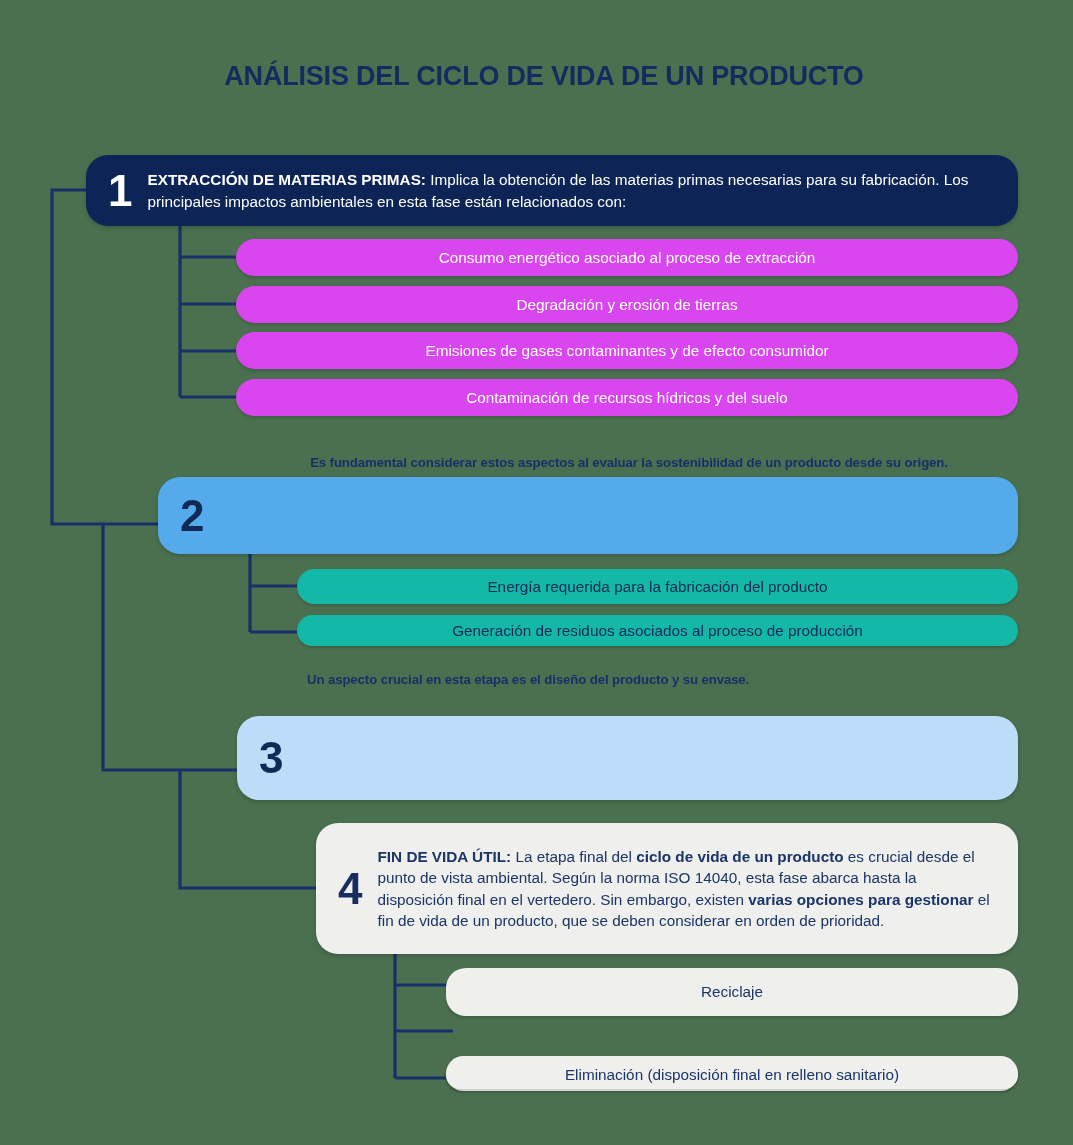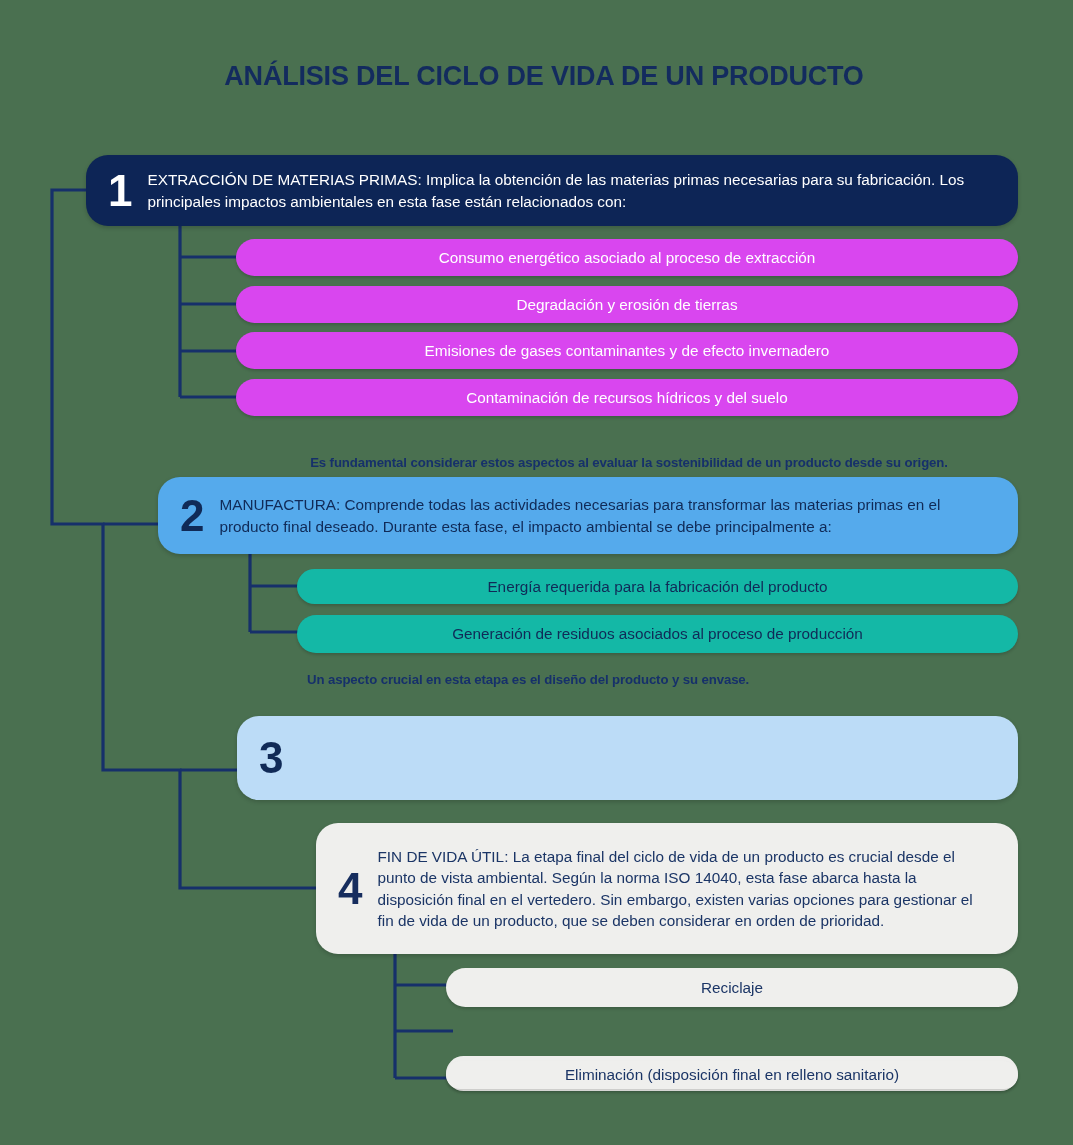--- a/index.html
+++ b/index.html
@@ -50,21 +50,21 @@
     line-height: 1;
     padding: 0 16px 0 22px;
     letter-spacing: -1px;
   }
   .card .body {
     flex: 1 1 auto;
     font-size: 15.3px;
     line-height: 1.38;
     padding-right: 26px;
   }
-  .card .body b { font-weight: normal; }
+  .card .body b { font-weight: bold; }
 
   
   .s1 { background: #0d2556; color: #ffffff; }
   .s1 .num { color: #ffffff; }
   
   .s2 { background: #55aaec; color: #102a57; }
   .s2 .num { color: #102a57; }
   
   .s3 { background: #bcdcf7; color: #102a57; }
   .s3 .num { color: #102a57; }
@@ -136,56 +136,53 @@
   </div>
 </div>
 
 <div class="pill p1" style="left:236px; top:239px; width:782px; height:37px;">
   <span>Consumo energético asociado al proceso de extracción</span>
 </div>
 <div class="pill p1" style="left:236px; top:286px; width:782px; height:37px;">
   <span>Degradación y erosión de tierras</span>
 </div>
 <div class="pill p1" style="left:236px; top:332px; width:782px; height:37px;">
-  <span>Emisiones de gases contaminantes y de efecto invernadero</span>
+  <span>Emisiones de gases contaminantes y de efecto consumidor</span>
 </div>
 <div class="pill p1" style="left:236px; top:379px; width:782px; height:37px;">
   <span>Contaminación de recursos hídricos y del suelo</span>
 </div>
 
 <div class="caption" style="left:238px; top:431px; width:782px; text-align:center;margin-top:24px;">Es fundamental considerar estos aspectos al evaluar la sostenibilidad de un producto desde su origen.</div>
 
 <div class="card s2" style="left:158px; top:477px; width:860px; height:77px;">
   <div class="num">2</div>
-  <div class="body">
-    <b>MANUFACTURA:</b><span> Comprende todas las actividades necesarias para transformar las materias primas en el producto final deseado. Durante esta fase, el impacto ambiental se debe principalmente a:</span>
-  </div>
 </div>
 
 <div class="pill p2" style="left:297px; top:569px; width:721px; height:35px;">
   <span>Energía requerida para la fabricación del producto</span>
 </div>
-<div class="pill p2" style="left:297px; top:615px; width:721px; height:38px;">
+<div class="pill p2" style="left:297px; top:615px; width:721px; height:31px;">
   <span>Generación de residuos asociados al proceso de producción</span>
 </div>
 
 <div class="caption" style="left:307px; top:672px; width:721px; ">Un aspecto crucial en esta etapa es el diseño del producto y su envase.</div>
 
 <div class="card s3" style="left:237px; top:716px; width:781px; height:84px;">
   <div class="num">3</div>
 </div>
 
 <div class="card s4" style="left:316px; top:823px; width:702px; height:131px;">
   <div class="num">4</div>
   <div class="body">
     <b>FIN DE VIDA ÚTIL:</b><span> La etapa final del </span><b>ciclo de vida de un producto</b><span> es crucial desde el punto de vista ambiental. Según la norma ISO 14040, esta fase abarca hasta la disposición final en el vertedero. Sin embargo, existen </span><b>varias opciones para gestionar</b><span> el fin de vida de un producto, que se deben considerar en orden de prioridad.</span>
   </div>
 </div>
 
-<div class="pill p4" style="left:446px; top:968px; width:572px; height:39px;justify-content:center;">
+<div class="pill p4" style="left:446px; top:968px; width:572px; height:48px;justify-content:center;">
   <span>Reciclaje</span>
 </div>
 <div class="pill p4" style="left:446px; top:1056px; width:572px; height:35px;">
   <span>Valorización energética</span>
 </div>
 <div class="pill p4" style="left:446px; top:1061px; width:572px; height:28px;">
   <span>Eliminación (disposición final en relleno sanitario)</span>
 </div>
 
 </body></html>

